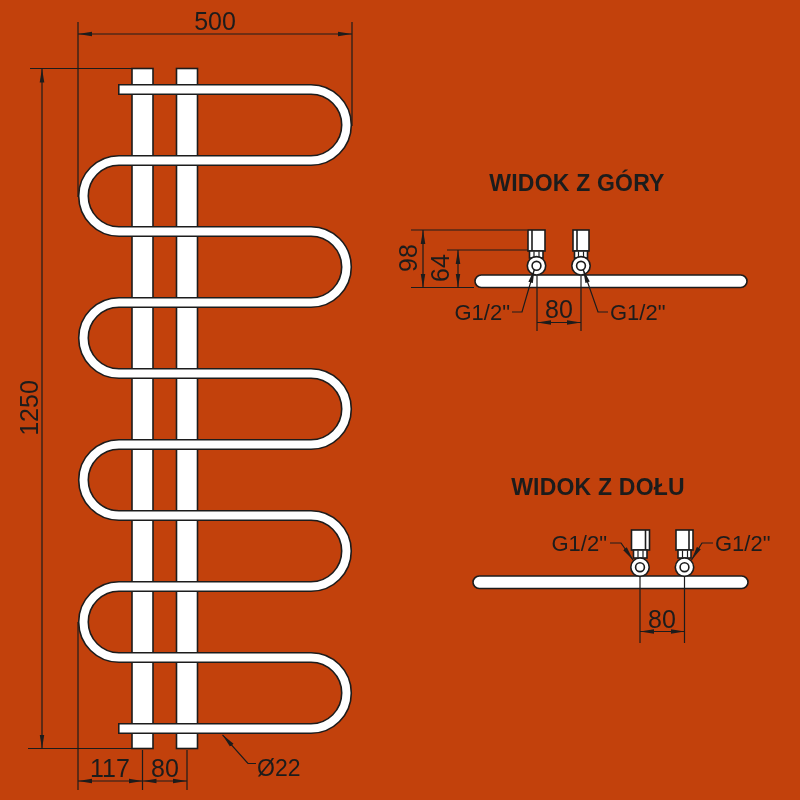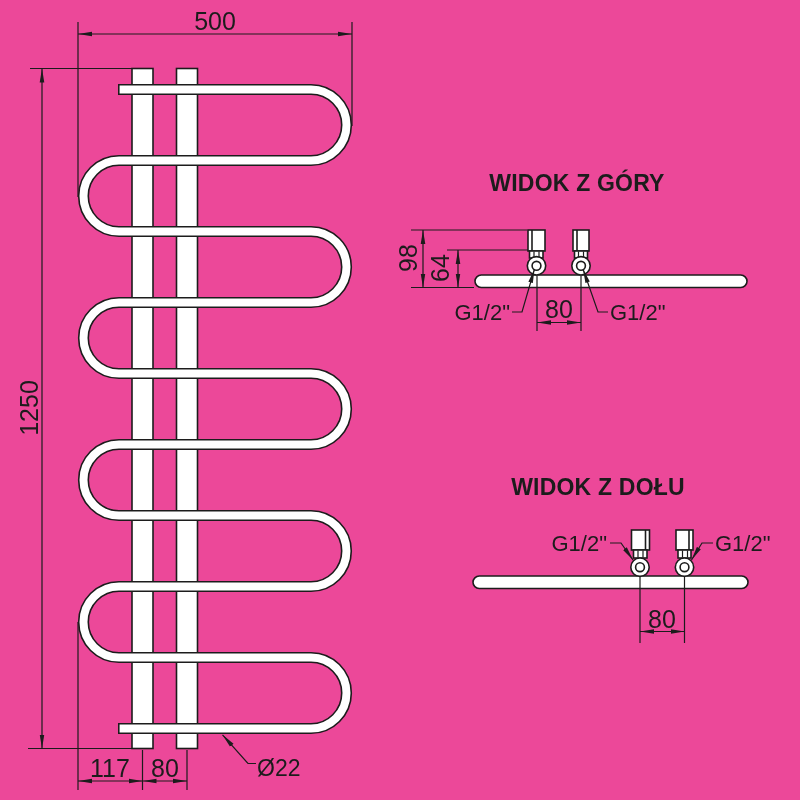--- a/index.html
+++ b/index.html
@@ -1,20 +1,20 @@
 <!DOCTYPE html>
 <html><head>
 <meta charset="utf-8">
 <style>
   html, body { margin: 0; padding: 0; background: #ffffff; }
   .canvas {
     position: relative;
     width: 800px;
     height: 800px;
-    background: #ec4899;
+    background: #c2410c;
     font-family: "Liberation Sans", sans-serif;
   }
   svg text {
     fill: #1c1c1c;
     font-family: "Liberation Sans", sans-serif;
   }
   .dimtext  { font-size: 25px; }
   .lbltext  { font-size: 22px; }
   .diatext  { font-size: 23px; }
   .titletext{ font-size: 23px; font-weight: 600; letter-spacing: 0.2px; }

